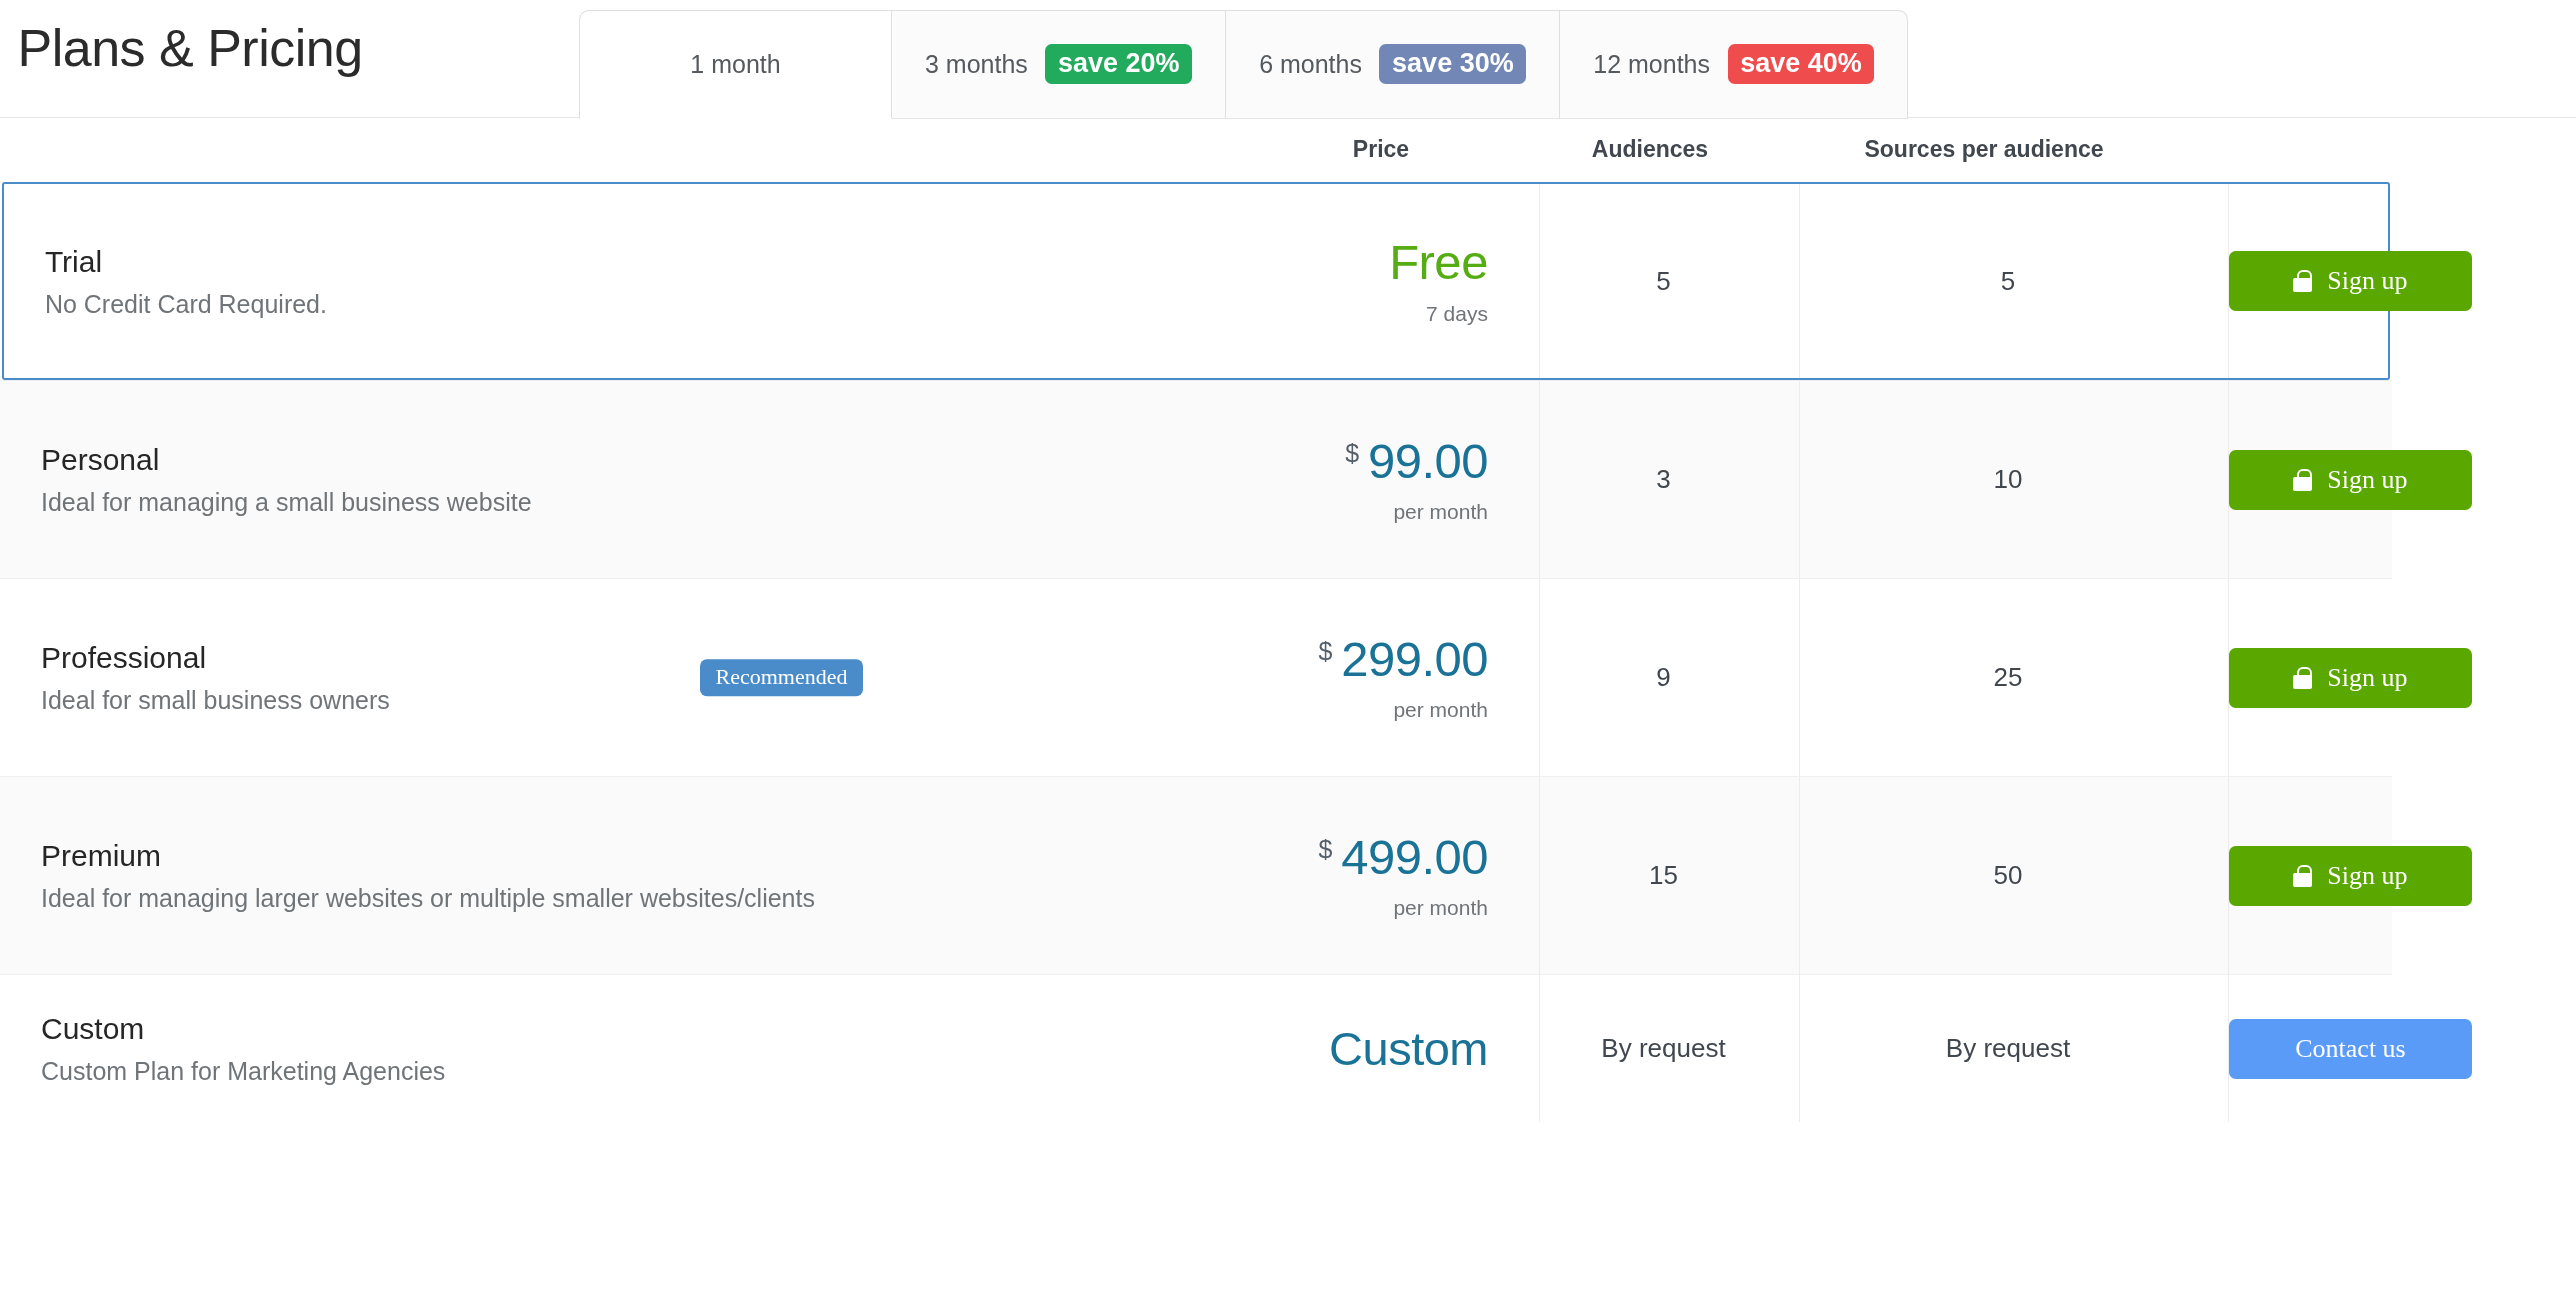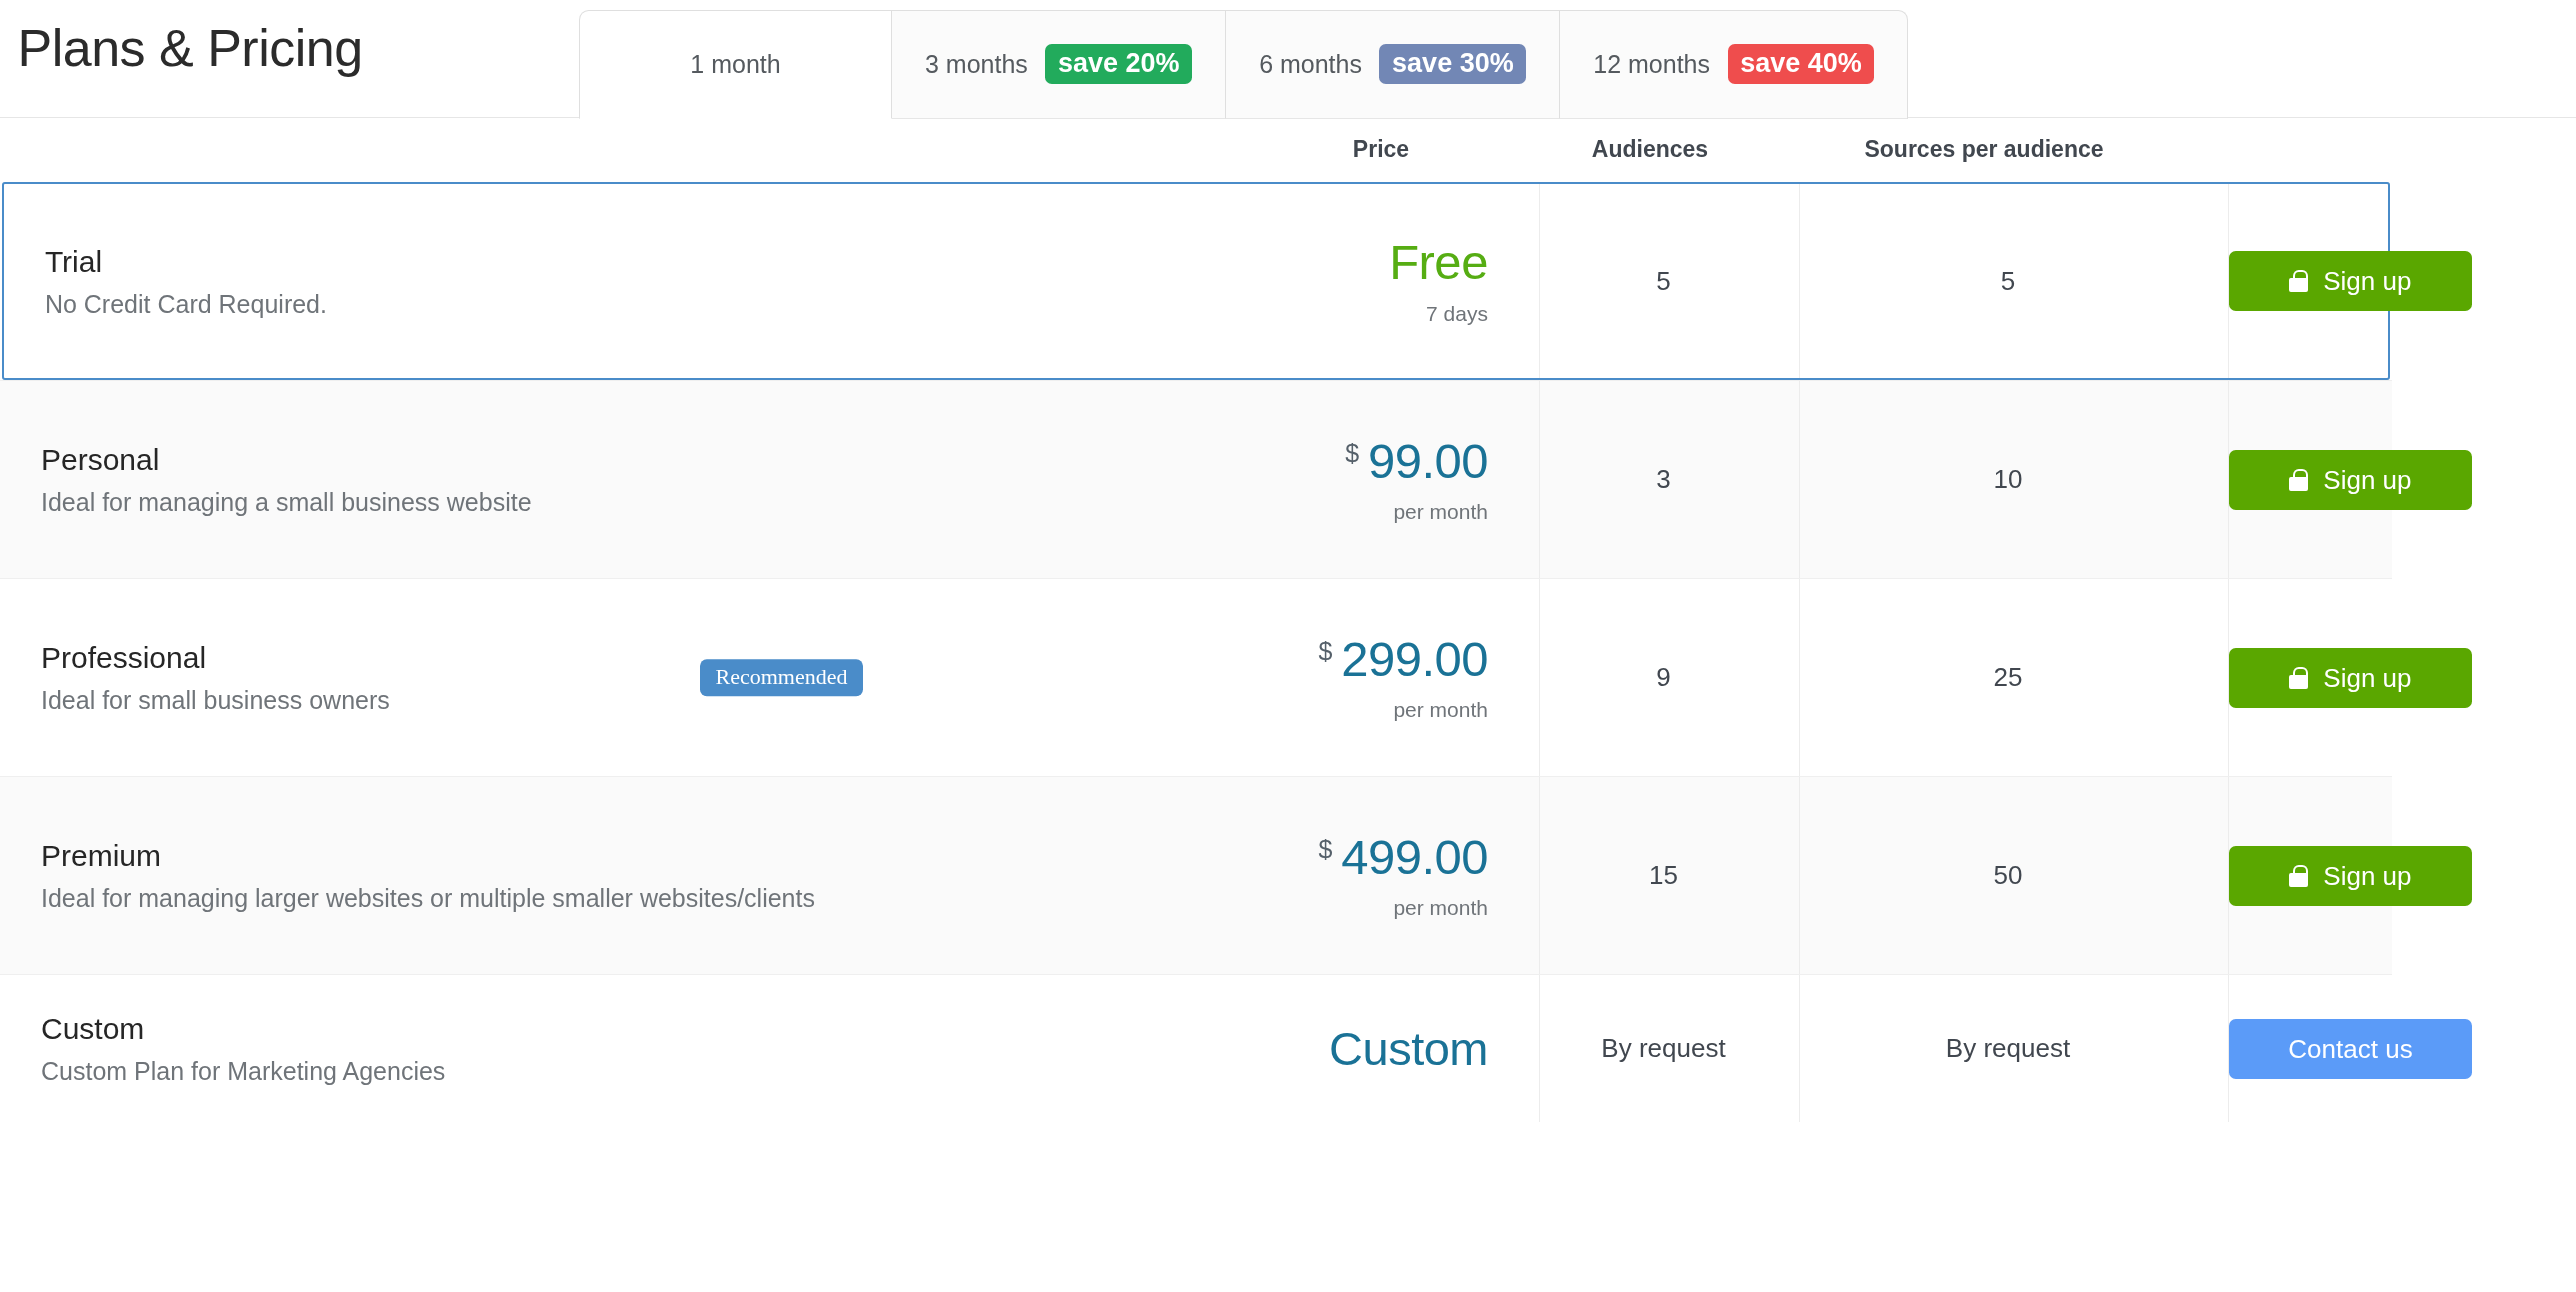--- a/index.html
+++ b/index.html
@@ -225,21 +225,21 @@
 
   .btn {
     display: inline-flex;
     align-items: center;
     justify-content: center;
     gap: 15.5px;
     border: none;
     border-radius: 6.8px;
     color: #ffffff;
     font-size: 26px;
-    font-family: Liberation Sans, sans-serif;
+    font-family: Liberation Serif, serif;
     cursor: pointer;
     line-height: 1;
   }
   .btn-signup {
     background: #5aa700;
     width: 243px;
     height: 60px;
   }
   .btn-contact {
     background: #5b9bf8;

